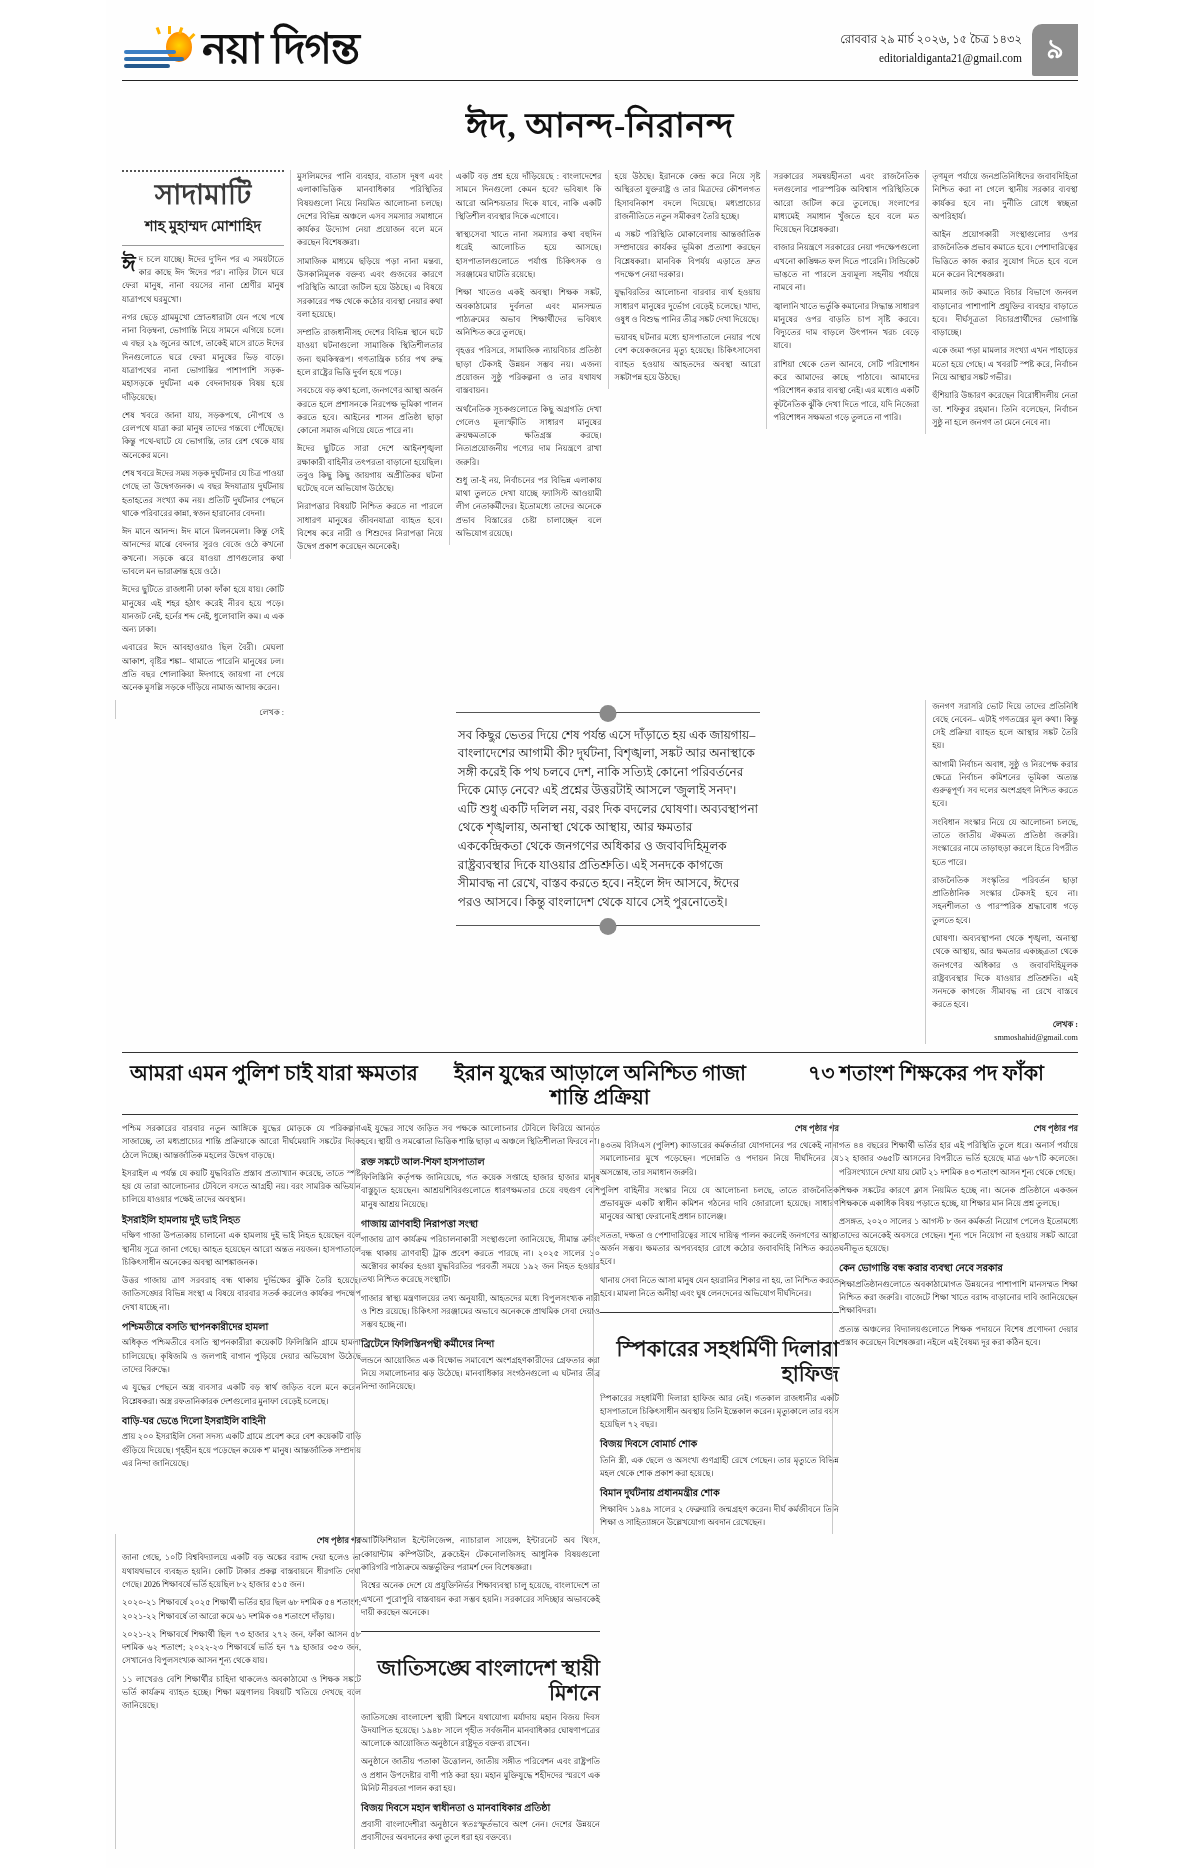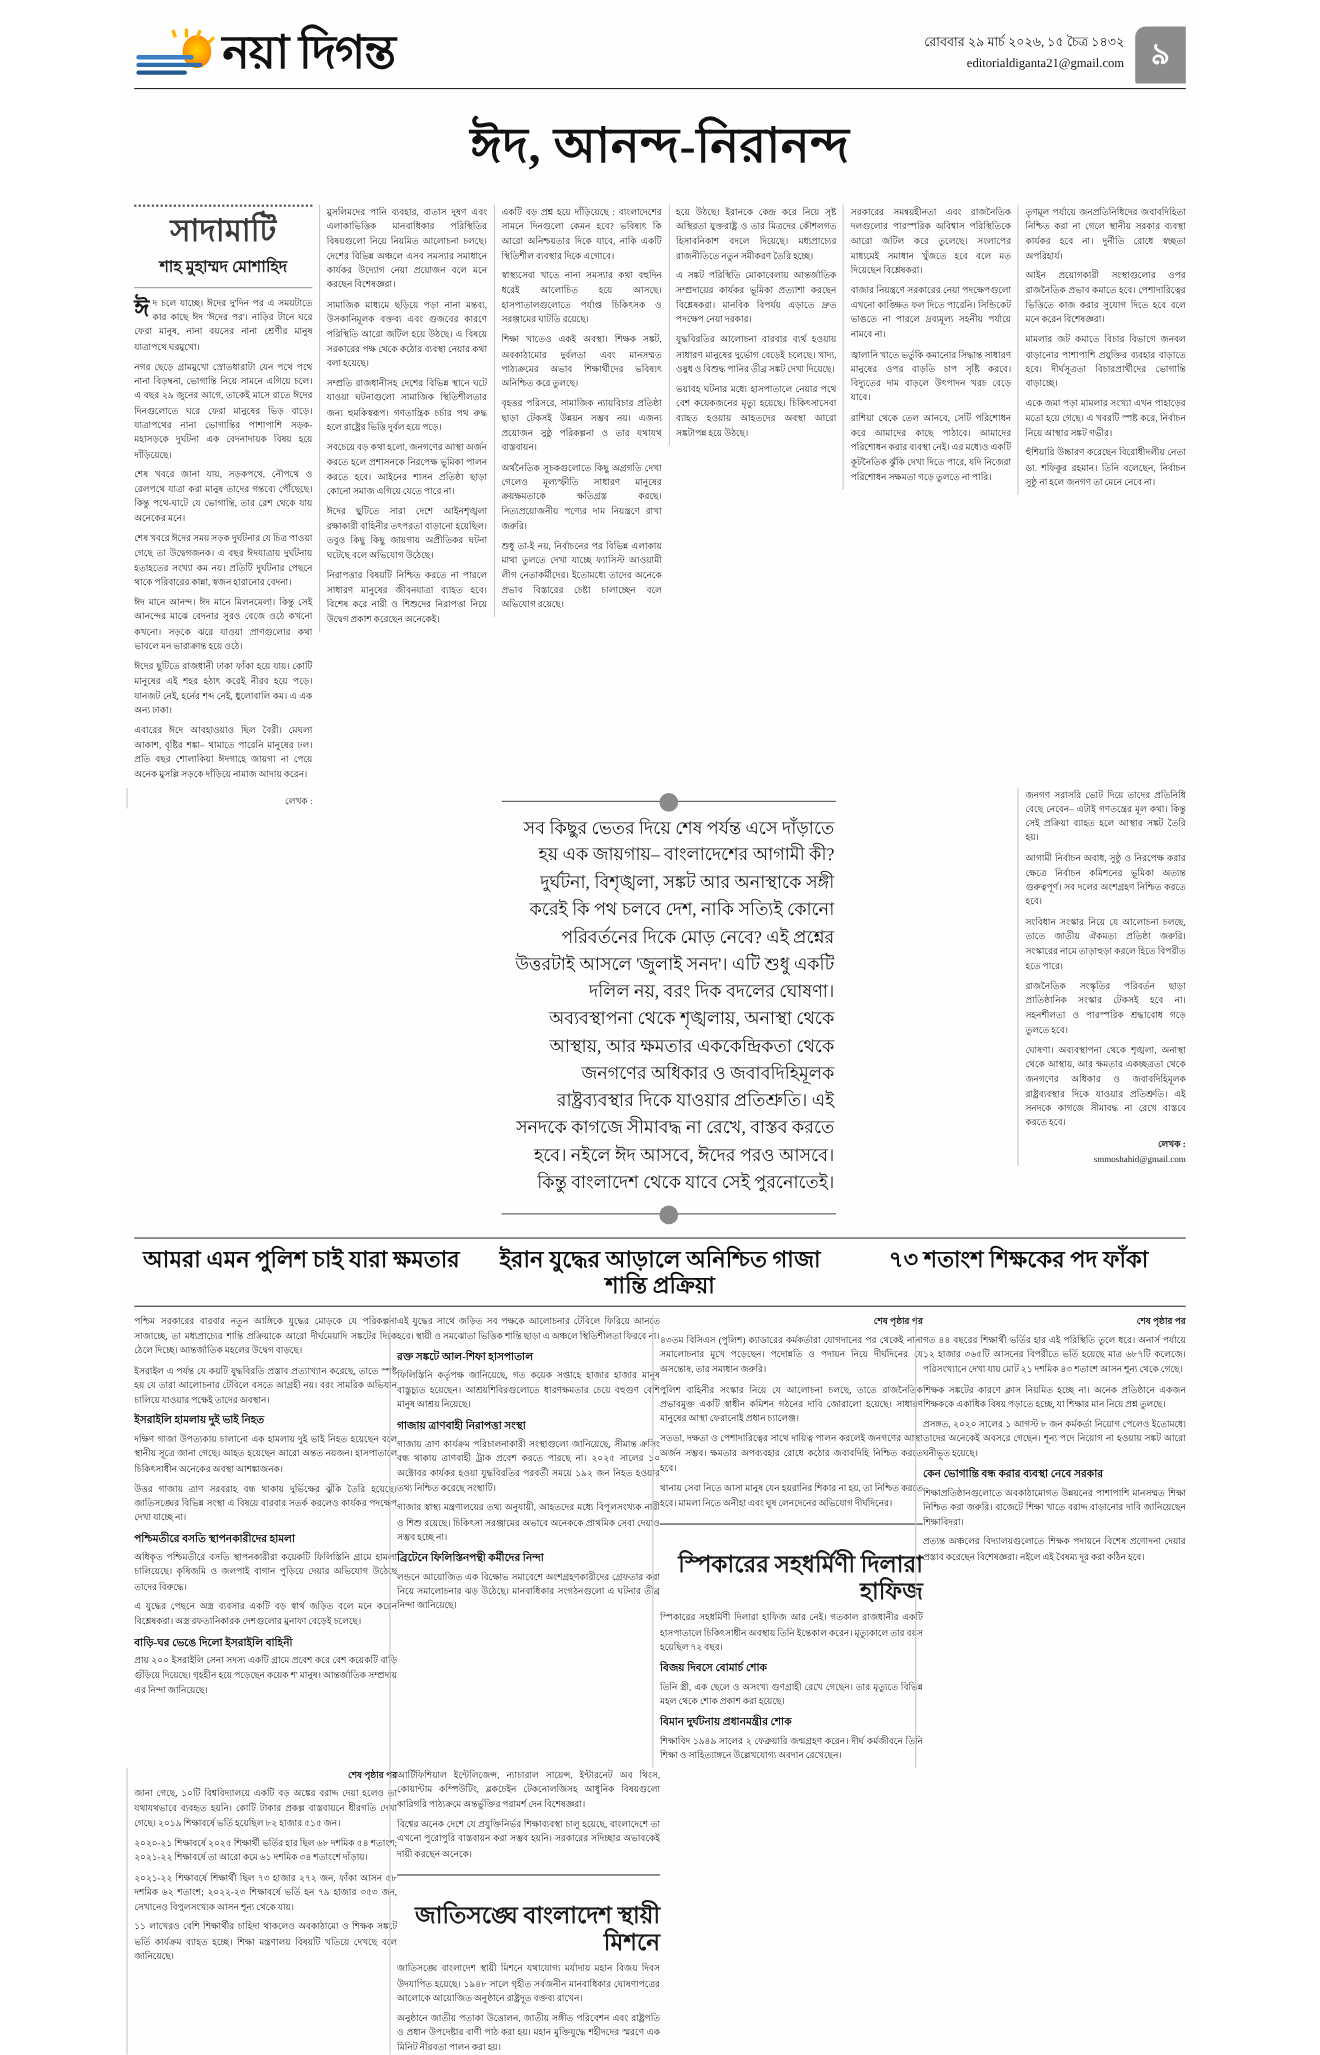--- a/index.html
+++ b/index.html
@@ -104,21 +104,21 @@
     font-weight: 700;
   }
   .rule-top {
     border-top: 1.6px solid #222;
     margin-top: 4px;
   }
 
   
   .main-headline {
     text-align: center;
-    font-size: 44px;
+    font-size: 34px;
     font-weight: 700;
     letter-spacing: 0.5px;
     margin: 18px 0 14px 0;
     color: #111;
   }
 
   
   .top-grid {
     display: grid;
     grid-template-columns: 162px 1.04fr 1.04fr 1.04fr 1.04fr 1.04fr;
@@ -203,23 +203,23 @@
     position: absolute;
     left: 50%;
     top: -8px;
     transform: translateX(-50%);
     width: 17px;
     height: 17px;
     background: #8a8a8a;
     border-radius: 50%;
   }
   .pullquote {
-    font-size: 16px;
+    font-size: 12px;
     line-height: 1.55;
-    text-align: right;
+    text-align: left;
     font-weight: 400;
     color: #141414;
     padding: 0 2px;
   }
 
   
   .lower-heads {
     display: grid;
     grid-template-columns: 1fr 1fr 1fr;
     column-gap: 22px;
@@ -430,21 +430,21 @@
       <p class="body">গত ৪৪ বছরের শিক্ষার্থী ভর্তির হার এই পরিস্থিতি তুলে ধরে। অনার্স পর্যায়ে ১২ হাজার ৩৬৫টি আসনের বিপরীতে ভর্তি হয়েছে মাত্র ৬৮৭টি কলেজে। পরিসংখ্যানে দেখা যায় মোট ২১ দশমিক ৪৩ শতাংশ আসন শূন্য থেকে গেছে।</p>
       <p class="body">শিক্ষক সঙ্কটের কারণে ক্লাস নিয়মিত হচ্ছে না। অনেক প্রতিষ্ঠানে একজন শিক্ষককে একাধিক বিষয় পড়াতে হচ্ছে, যা শিক্ষার মান নিয়ে প্রশ্ন তুলছে।</p>
       <p class="body">প্রসঙ্গত, ২০২০ সালের ১ আগস্ট ৮ জন কর্মকর্তা নিয়োগ পেলেও ইতোমধ্যে তাদের অনেকেই অবসরে গেছেন। শূন্য পদে নিয়োগ না হওয়ায় সঙ্কট আরো ঘনীভূত হয়েছে।</p>
       <div class="subhead">কেন ভোগান্তি বন্ধ করার ব্যবস্থা নেবে সরকার</div>
       <p class="body">শিক্ষাপ্রতিষ্ঠানগুলোতে অবকাঠামোগত উন্নয়নের পাশাপাশি মানসম্মত শিক্ষা নিশ্চিত করা জরুরি। বাজেটে শিক্ষা খাতে বরাদ্দ বাড়ানোর দাবি জানিয়েছেন শিক্ষাবিদরা।</p>
       <p class="body">প্রত্যন্ত অঞ্চলের বিদ্যালয়গুলোতে শিক্ষক পদায়নে বিশেষ প্রণোদনা দেয়ার প্রস্তাব করেছেন বিশেষজ্ঞরা। নইলে এই বৈষম্য দূর করা কঠিন হবে।</p>
     </div>
 
     <div class="col">
       <div class="contfrom">শেষ পৃষ্ঠার পর</div>
-      <p class="body">জানা গেছে, ১০টি বিশ্ববিদ্যালয়ে একটি বড় অঙ্কের বরাদ্দ দেয়া হলেও তা যথাযথভাবে ব্যবহৃত হয়নি। কোটি টাকার প্রকল্প বাস্তবায়নে ধীরগতি দেখা গেছে। ২০১৯ শিক্ষাবর্ষে ভর্তি হয়েছিল ৮২ হাজার ৫১৫ জন।</p>
+      <p class="body">জানা গেছে, ১০টি বিশ্ববিদ্যালয়ে একটি বড় অঙ্কের বরাদ্দ দেয়া হলেও তা যথাযথভাবে ব্যবহৃত হয়নি। কোটি টাকার প্রকল্প বাস্তবায়নে ধীরগতি দেখা গেছে। 2026 শিক্ষাবর্ষে ভর্তি হয়েছিল ৮২ হাজার ৫১৫ জন।</p>
       <p class="body">২০২০-২১ শিক্ষাবর্ষে ২০২৫ শিক্ষার্থী ভর্তির হার ছিল ৬৮ দশমিক ৫৪ শতাংশ; ২০২১-২২ শিক্ষাবর্ষে তা আরো কমে ৬১ দশমিক ৩৪ শতাংশে দাঁড়ায়।</p>
       <p class="body">২০২১-২২ শিক্ষাবর্ষে শিক্ষার্থী ছিল ৭৩ হাজার ২৭২ জন, ফাঁকা আসন ৫৮ দশমিক ৬২ শতাংশ; ২০২২-২৩ শিক্ষাবর্ষে ভর্তি হন ৭৯ হাজার ৩৫৩ জন, সেখানেও বিপুলসংখ্যক আসন শূন্য থেকে যায়।</p>
       <p class="body">১১ লাখেরও বেশি শিক্ষার্থীর চাহিদা থাকলেও অবকাঠামো ও শিক্ষক সঙ্কটে ভর্তি কার্যক্রম ব্যাহত হচ্ছে। শিক্ষা মন্ত্রণালয় বিষয়টি খতিয়ে দেখছে বলে জানিয়েছে।</p>
     </div>
 
     <div class="col">
       <p class="body">আর্টিফিশিয়াল ইন্টেলিজেন্স, ন্যাচারাল সায়েন্স, ইন্টারনেট অব থিংস, কোয়ান্টাম কম্পিউটিং, ব্লকচেইন টেকনোলজিসহ আধুনিক বিষয়গুলো কারিগরি পাঠ্যক্রমে অন্তর্ভুক্তির পরামর্শ দেন বিশেষজ্ঞরা।</p>
       <p class="body">বিশ্বের অনেক দেশে যে প্রযুক্তিনির্ভর শিক্ষাব্যবস্থা চালু হয়েছে, বাংলাদেশে তা এখনো পুরোপুরি বাস্তবায়ন করা সম্ভব হয়নি। সরকারের সদিচ্ছার অভাবকেই দায়ী করছেন অনেকে।</p>
       <div class="midhead">জাতিসঙ্ঘে বাংলাদেশ স্থায়ী মিশনে</div>
       <p class="body">জাতিসঙ্ঘে বাংলাদেশ স্থায়ী মিশনে যথাযোগ্য মর্যাদায় মহান বিজয় দিবস উদযাপিত হয়েছে। ১৯৪৮ সালে গৃহীত সর্বজনীন মানবাধিকার ঘোষণাপত্রের আলোকে আয়োজিত অনুষ্ঠানে রাষ্ট্রদূত বক্তব্য রাখেন।</p>

